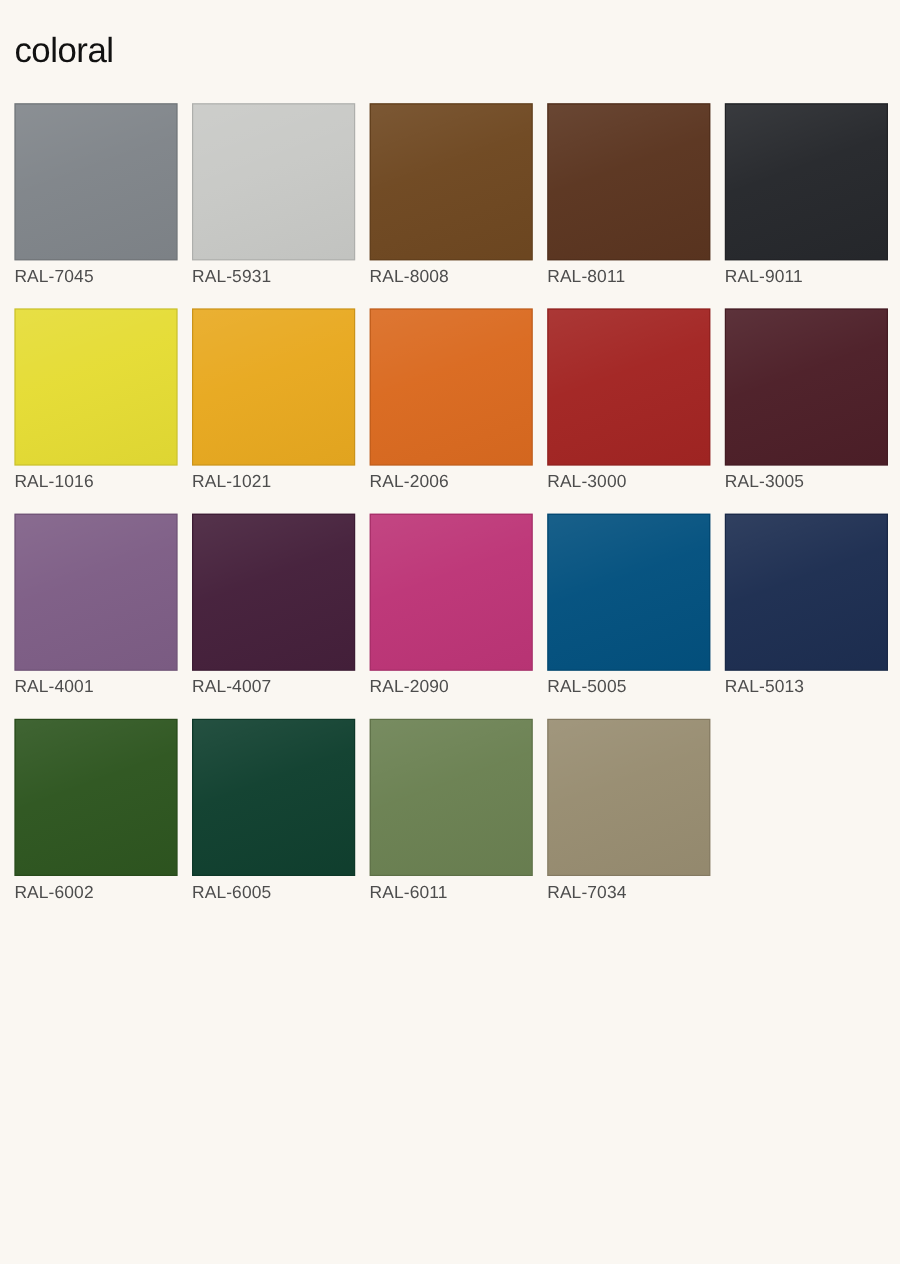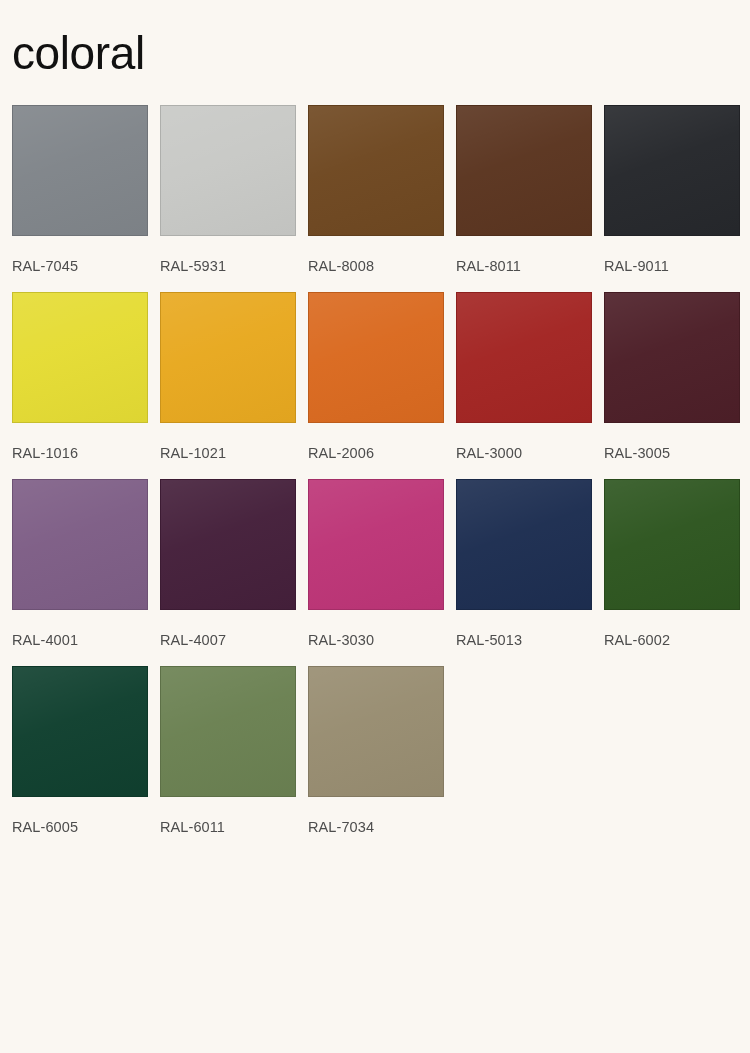--- a/index.html
+++ b/index.html
@@ -15,21 +15,21 @@
   }
   .page {
     width: 750px;
     height: 1053px;
     box-sizing: border-box;
     padding: 0 12px;
     background: #faf7f2;
     position: relative;
   }
   .page-title {
-    font-size: 46px;
+    font-size: 29px;
     font-weight: 400;
     color: #111111;
     letter-spacing: -0.4px;
     margin: 0;
     padding-top: 28px;
     padding-bottom: 0;
     line-height: 1.1;
     font-family: "Liberation Sans", sans-serif;
   }
   .swatch-grid {
@@ -57,21 +57,21 @@
     left: 0;
     top: 0;
     right: 0;
     bottom: 0;
     background: linear-gradient(160deg, rgba(255,255,255,0.085) 0%, rgba(255,255,255,0.02) 42%, rgba(0,0,0,0.03) 100%);
     pointer-events: none;
   }
   .swatch-label {
     font-size: 14.5px;
     color: #4d4d4d;
-    margin-top: 22px;
+    margin-top: 6px;
     letter-spacing: 0.1px;
     white-space: nowrap;
     font-family: "Liberation Sans", sans-serif;
   }
 </style>
 </head>
 <body>
 
 <div class="page">
 
@@ -121,21 +121,25 @@
       <div class="swatch-cell">
         <div class="swatch-chip" style="background-color: rgb(126, 94, 134);"></div>
         <div class="swatch-label">RAL-4001</div>
       </div>
       <div class="swatch-cell">
         <div class="swatch-chip" style="background-color: rgb(69, 32, 59);"></div>
         <div class="swatch-label">RAL-4007</div>
       </div>
       <div class="swatch-cell">
         <div class="swatch-chip" style="background-color: rgb(189, 53, 119);"></div>
-        <div class="swatch-label">RAL-3030</div>
+        <div class="swatch-label">RAL-2090</div>
+      </div>
+      <div class="swatch-cell">
+        <div class="swatch-chip" style="background-color: rgb(3, 81, 127);"></div>
+        <div class="swatch-label">RAL-5005</div>
       </div>
       <div class="swatch-cell">
         <div class="swatch-chip" style="background-color: rgb(29, 46, 81);"></div>
         <div class="swatch-label">RAL-5013</div>
       </div>
       <div class="swatch-cell">
         <div class="swatch-chip" style="background-color: rgb(46, 86, 32);"></div>
         <div class="swatch-label">RAL-6002</div>
       </div>
       <div class="swatch-cell">

